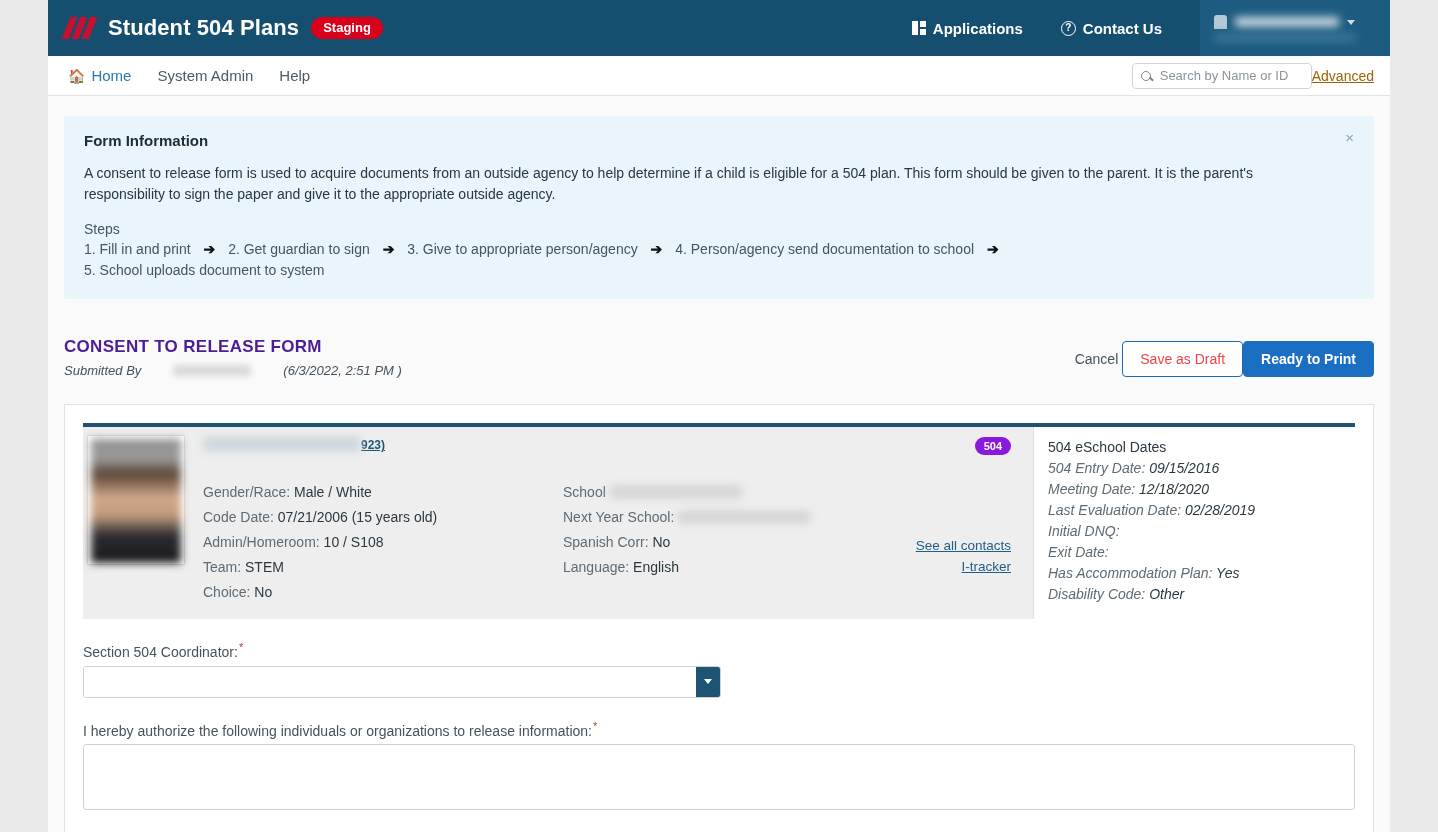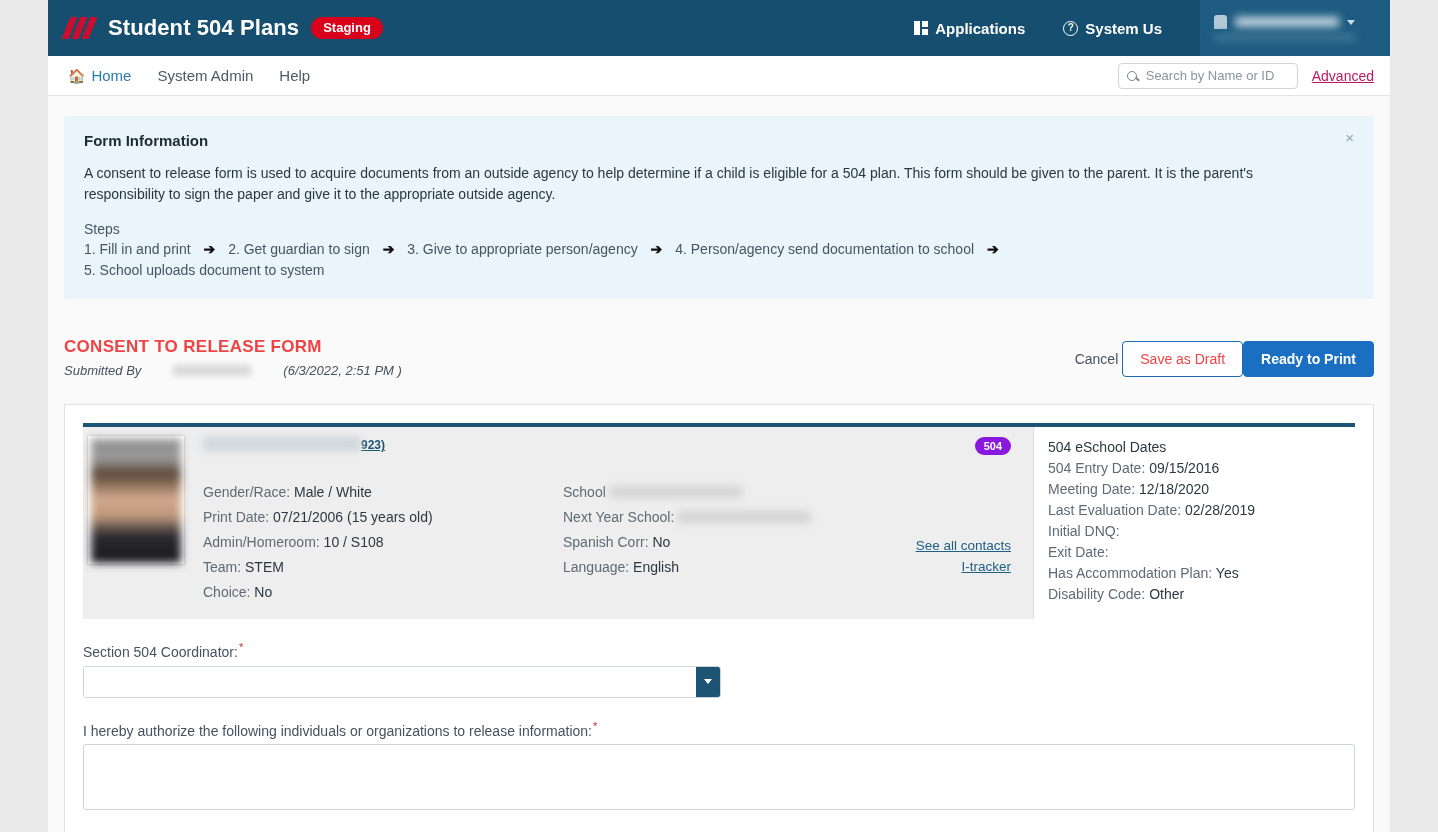--- a/index.html
+++ b/index.html
@@ -58,54 +58,54 @@
   .navbar {
     height:40px; background:#fff; border-bottom:1px solid #e3e3e3;
     display:flex; align-items:center; padding:0 16px 0 20px;
   }
   .nav-item {
     color:#2c7aa8; font-size:15px; margin-right:26px; text-decoration:none;
     display:flex; align-items:center; gap:6px; cursor:pointer;
   }
   .nav-item.muted { color:#4a5b66; }
   .home-icon { color:#154e6e; font-size:14px; }
-  .nav-right { margin-left:auto; display:flex; align-items:center; gap:14px; }
+  .nav-right { margin-left:auto; display:flex; align-items:center; }
   .searchbox {
     width:180px; height:26px; border:1px solid #cfd6db; border-radius:4px;
     display:flex; align-items:center; padding:0 8px; gap:7px; background:#fff;
   }
   .searchbox input {
     border:0; outline:0; font-size:13px; color:#555; width:100%;
     font-family:"Liberation Sans", sans-serif; background:transparent;
   }
   .searchbox input::placeholder { color:#8b949b; }
   .mag { width:10px;height:10px;border:1.6px solid #7d878e;border-radius:50%;position:relative;flex:none; }
   .mag:after{ content:"";position:absolute;width:5px;height:1.6px;background:#7d878e;transform:rotate(45deg);right:-4px;bottom:0; }
-  .advanced { color:#be185d; font-size:14px; text-decoration:underline; cursor:pointer; }
+  .advanced { color:#a16207; font-size:14px; text-decoration:underline; cursor:pointer; }
 
   
   .content { padding:0 16px; }
   .infopanel {
     margin:20px 0 0 0; background:#e9f4fb; border-radius:3px; padding:16px 20px 18px 20px;
     position:relative; color:#2a3640;
   }
   .infopanel h3 { margin:0 0 14px 0; font-size:15px; font-weight:bold; color:#1f2c36; }
   .infopanel p { margin:0; font-size:14px; line-height:21px; max-width:1225px; }
   .steps-label { margin:16px 0 2px 0; font-size:14px; color:#465560; }
   .steps { font-size:14px; line-height:21px; color:#465560; }
   .steps .arrow { color:#111; font-weight:bold; padding:0 9px; }
   .closex {
     position:absolute; right:14px; top:12px; color:#8fa4b3; font-size:15px;
     cursor:pointer; background:none; border:0; font-family:"Liberation Sans",sans-serif;
   }
 
   
   .formhead { display:flex; align-items:flex-start; margin:38px 0 0 0; }
   .formhead h1 {
-    margin:0; font-size:17px; font-weight:bold; color:#ef4444; letter-spacing:.3px;
+    margin:0; font-size:17px; font-weight:bold; color:#4c1d95; letter-spacing:.3px;
     text-transform:uppercase;
   }
   .submitted { margin:6px 0 0 0; font-size:13px; font-style:italic; color:#46525c; display:flex; align-items:center;gap:29px; }
   .redact-name { display:inline-block;width:78px;height:11px;background:#d8d8d8;border-radius:1px;margin:0 3px;filter:blur(3px); }
   .formhead-actions { margin-left:auto; display:flex; align-items:center; padding-top:4px; }
   .btn { font-size:14px; border-radius:4px; cursor:pointer; font-family:"Liberation Sans",sans-serif; }
   .btn-link { background:none; border:0; color:#46525c; padding:8px 4px; }
   .btn-outline { background:#fff; border:1px solid #1a6bb5; color:#ef4444; padding:9px 17px; }
   .btn-primary { background:#1b6fc2; border:1px solid #1b6fc2; color:#fff; padding:9px 17px; font-weight:bold; }
 
@@ -132,21 +132,21 @@
     position:absolute; right:22px; top:10px; background:#8a19e0; color:#fff;
     font-size:11px; font-weight:bold; padding:3px 9px; border-radius:9px;
   }
   .sc-links { position:absolute; right:22px; bottom:42px; text-align:right; }
   .sc-links a { display:block; font-size:13.5px; color:#205e86; text-decoration:underline; cursor:pointer; line-height:21px;text-align:right; }
   .sc-side {
     width:322px; flex:none; background:#fff; border-left:1px solid #e0e0e0;
     padding:10px 0 12px 14px;
   }
   .sc-side .t { font-size:14px; color:#2c3840; line-height:21px; }
-  .sc-side .r { font-size:14px; color:#5e6b75; line-height:21px; }
+  .sc-side .r { font-size:14px; color:#5e6b75; line-height:21px;font-style:italic; }
   .sc-side .r b { color:#2c3840; font-weight:normal; }
 
   
   .field { margin-top:22px; }
   .flabel { font-size:14px; color:#46525c; margin-bottom:6px; }
   .req { color:#c9302c; font-size:11px; vertical-align:super; margin-left:1px; }
   .selectwrap { width:638px; height:32px; display:flex; border:1px solid #cdd4d9; border-radius:3px; overflow:hidden; background:#fff; }
   .selectwrap input { flex:1; border:0; outline:0; padding:0 10px; font-size:14px; font-family:"Liberation Sans",sans-serif; }
   .selectbtn {
     width:24px; background:#1d5473; display:flex; align-items:center; justify-content:center;
@@ -174,21 +174,21 @@
       <a class="brand-link">
         <span class="grid-icon">
             <span></span>
             <span></span>
             <span></span>
           </span>
         <span>Applications</span>
       </a>
       <a class="brand-link">
         <span class="q-icon">?</span>
-        <span>System Us</span>
+        <span>Contact Us</span>
       </a>
       <div class="userbox">
         <div class="ub-row1">
           <span class="ub-avatar"></span>
           <span class="ub-name blur"></span>
           <span class="ub-caret"></span>
         </div>
         <div class="ub-sub2 blur"></div>
       </div>
     </div>
@@ -267,21 +267,21 @@
 
           <div class="badge504">504</div>
 
           <div class="sc-cols">
             <div class="sc-col">
               <div class="sc-row">
                 <span>Gender/Race:</span>
                 <b>Male / White</b>
               </div>
               <div class="sc-row">
-                <span>Print Date:</span>
+                <span>Code Date:</span>
                 <b>07/21/2006 (15 years old)</b>
               </div>
               <div class="sc-row">
                 <span>Admin/Homeroom:</span>
                 <b>10 / S108</b>
               </div>
               <div class="sc-row">
                 <span>Team:</span>
                 <b>STEM</b>
               </div>

